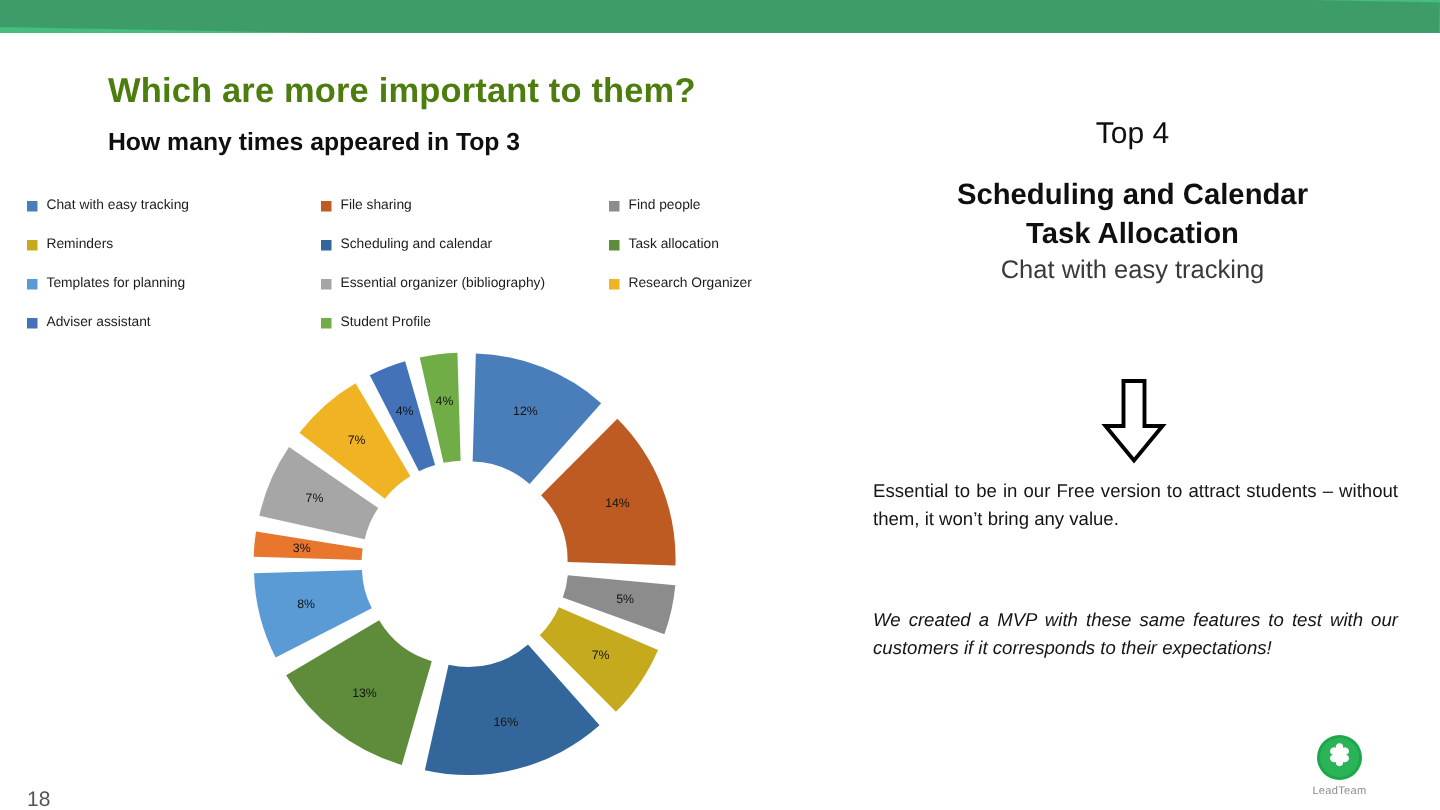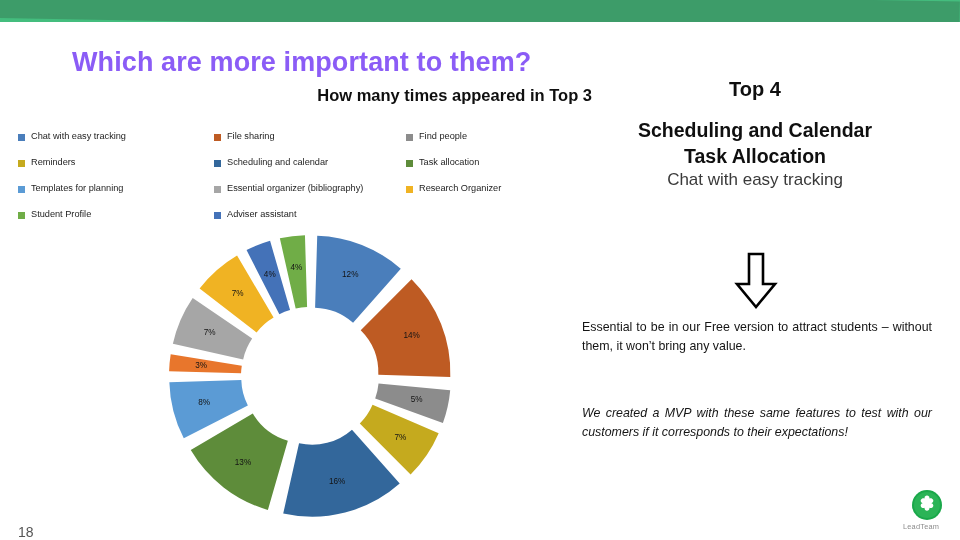--- a/index.html
+++ b/index.html
@@ -12,50 +12,50 @@
   
   .banner{position:absolute;left:0;top:0;width:960px;height:22px;overflow:hidden;}
   .banner .light{position:absolute;left:0;top:0;width:960px;height:22px;background:#44bd7e;}
   .banner .dark{
     position:absolute;left:0;top:-16px;width:960px;height:34px;background:#3d9c69;
     transform-origin:0 0;transform:rotate(1.05deg);
   }
   
   .slide-title{
     position:absolute;left:72px;top:47px;width:520px;
-    font-size:27px;font-weight:600;letter-spacing:.1px;color:#8b5cf6;
+    font-size:23px;font-weight:600;letter-spacing:.1px;color:#4d7c0f;
   }
   .slide-subtitle{
-    position:absolute;left:72px;top:86px;width:520px;text-align:right;
+    position:absolute;left:72px;top:86px;width:520px;text-align:left;
     font-size:16.5px;font-weight:600;color:#0f0f0f;
   }
   
   .legend{position:absolute;left:18px;top:124px;width:600px;
     display:grid;grid-template-columns:196px 192px 212px;grid-auto-rows:26px;}
   .legend-item{display:flex;align-items:center;gap:6px;font-size:9.2px;color:#1d1d1d;line-height:1;}
   .legend-swatch{width:7px;height:7px;flex:0 0 7px;display:inline-block;}
   
   .chart-wrap{position:absolute;left:150px;top:230px;width:320px;height:290px;}
   .chart-wrap svg{display:block;width:320px;height:290px;overflow:visible;}
   .slice-label{font-family:"Liberation Sans",sans-serif;font-size:8.2px;fill:#141414;
     text-anchor:middle;dominant-baseline:middle;}
   
   .top4-heading{position:absolute;left:600px;top:78px;width:310px;text-align:center;
-    font-size:20px;font-weight:700;color:#0f0f0f;}
+    font-size:20px;font-weight:400;color:#0f0f0f;}
   .top4-list{position:absolute;left:580px;top:118px;width:350px;text-align:center;}
   .top4-list .big{font-size:19.5px;font-weight:600;line-height:1.32;color:#0f0f0f;}
   .top4-list .small{font-size:17px;font-weight:400;line-height:1.34;color:#3a3a3a;}
   .arrow{position:absolute;left:733px;top:252px;}
   .para{position:absolute;width:350px;left:582px;font-size:12.4px;line-height:1.52;
     text-align:justify;color:#151515;}
   .para.p1{top:318px;}
   .para.p2{top:404px;font-style:italic;}
   
   .page-num{position:absolute;left:18px;top:508px;font-size:14px;color:#555;margin-top:16px;}
-  .logo{position:absolute;left:903px;top:489px;width:48px;}
+  .logo{position:absolute;left:869px;top:489px;width:48px;text-align:center;}
   .logo .mark{width:32px;height:32px;margin:0 auto;}
   .logo .wordmark{font-size:7.4px;color:#8c8c8c;margin-top:1px;letter-spacing:.2px;}
 </style>
 </head>
 <body>
 
 <div class="banner">
   <div class="light"></div>
   <div class="dark"></div>
 </div>
@@ -97,26 +97,26 @@
   <div class="legend-item">
     <span class="legend-swatch" style="background:#a6a6a6"></span>
     <span>Essential organizer (bibliography)</span>
   </div>
 
   <div class="legend-item">
     <span class="legend-swatch" style="background:#f0b323"></span>
     <span>Research Organizer</span>
   </div>
   <div class="legend-item">
+    <span class="legend-swatch" style="background:#4472b8"></span>
+    <span>Adviser assistant</span>
+  </div>
+  <div class="legend-item">
     <span class="legend-swatch" style="background:#70ad47"></span>
     <span>Student Profile</span>
-  </div>
-  <div class="legend-item">
-    <span class="legend-swatch" style="background:#4472b8"></span>
-    <span>Adviser assistant</span>
   </div>
 </div>
 
 <div class="chart-wrap">
   <svg viewBox="0 0 320 290" id="donut-svg" aria-hidden="true">
       <path d="M 167.22906519339676 5.69011009124705 A 132 132 0 0 1 250.77896733863943 38.76985648285745 L 203.07032386710634 92.69466837966561 A 60 60 0 0 0 165.09309561926875 77.6584200198427 Z" fill="#4a7ebb"></path>
       <text x="200.24337609948898" y="44.35683456269635" class="slice-label">12%</text>
       <path d="M 261.54303570258014 49.18602044620009 A 132 132 0 0 1 300.29541687730625 147.06336257312336 L 228.3350013294997 144.67618972914948 A 60 60 0 0 0 210.7202826137151 100.18648876236617 Z" fill="#be5b23"></path>
       <text x="261.64316543730365" y="105.756623900511" class="slice-label">14%</text>
       <path d="M 300.2189110178136 160.15620671551503 A 132 132 0 0 1 292.90128362282405 192.89338980069152 L 225.20053847807387 168.3860621853519 A 60 60 0 0 0 228.52673274852367 153.5055244193626 Z" fill="#8c8c8c"></path>

